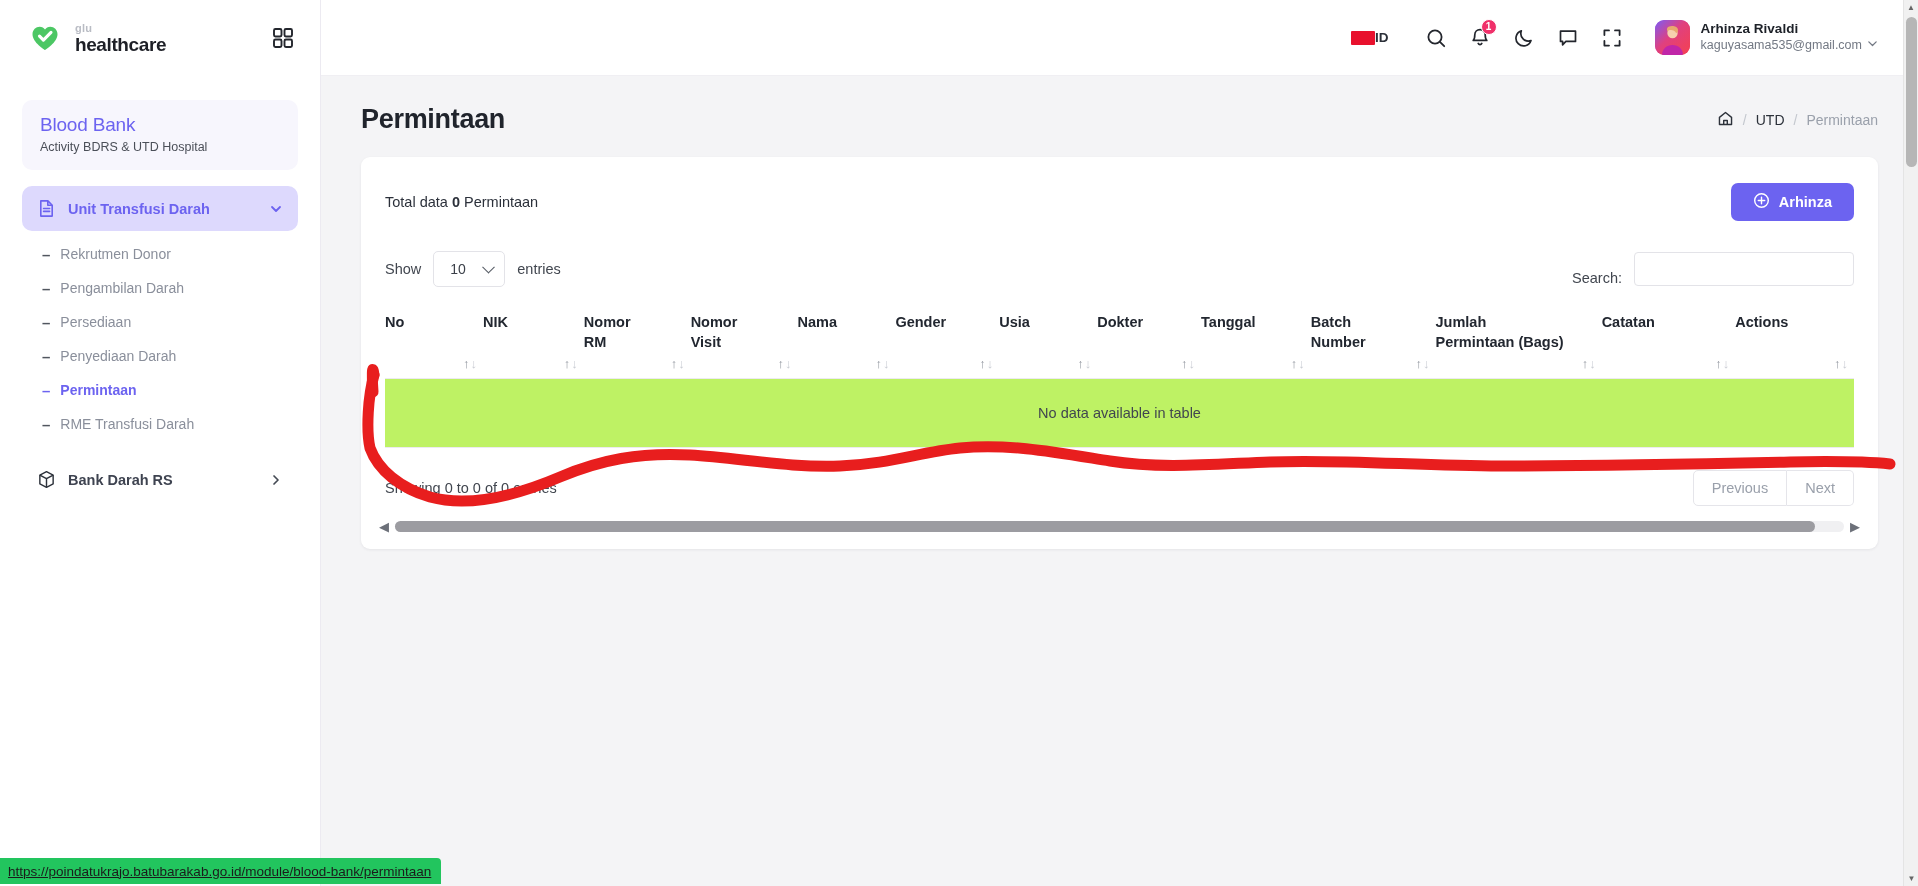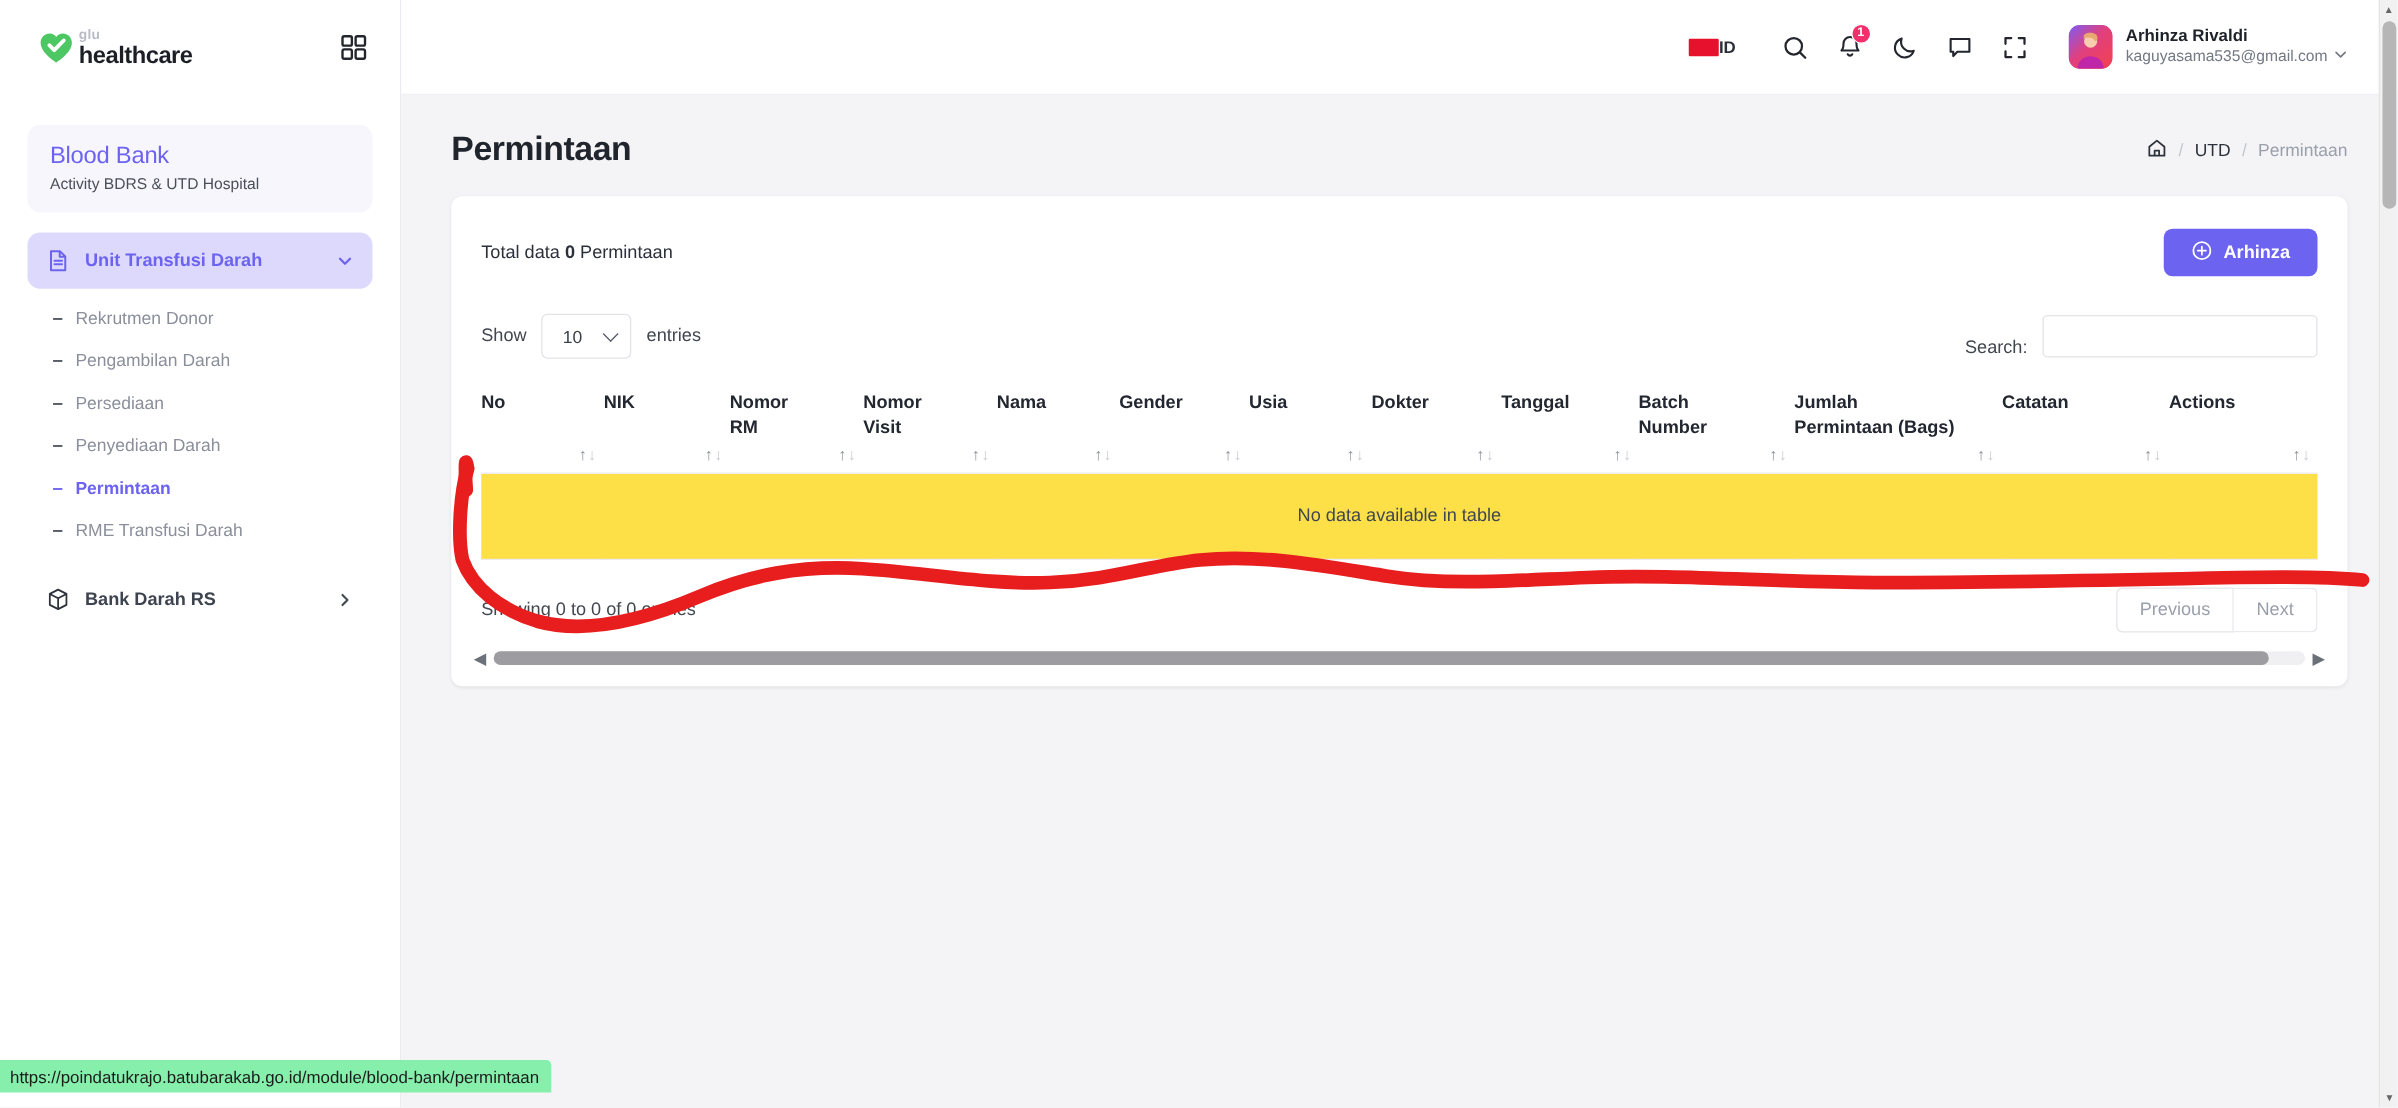--- a/index.html
+++ b/index.html
@@ -14,21 +14,21 @@
   
   .sidebar {
     width: 321px; height: 886px; background: #ffffff;
     border-right: 1px solid #eceaf1;
     display: flex; flex-direction: column; flex: 0 0 321px;
   }
   .brand-row {
     height: 76px; display: flex; align-items: center;
     padding: 0 24px 0 30px; justify-content: space-between;
   }
-  .brand { display: flex; align-items: center; gap: 3px; }
+  .brand { display: flex; align-items: center; gap: 15px; }
   .brand-logo { width: 30px; height: 30px; flex: 0 0 30px; }
   .brand-text { display: flex; flex-direction: column; line-height: 1; }
   .brand-sup { font-size: 11px; color: #b9bcc4; font-weight: 700; letter-spacing: .2px; margin-bottom: 1px;}
   .brand-name { font-size: 19px; font-weight: 700; color: #1d1f26; letter-spacing: -.4px; }
   .grid-btn { width: 26px; height: 26px; display:flex; align-items:center; justify-content:center; cursor:pointer;}
 
   .side-scroll { padding: 24px 22px 0 22px; }
   .section-card {
     background: #f7f6fd; border-radius: 10px; padding: 14px 18px 16px 18px;
   }
@@ -132,21 +132,21 @@
     position: relative; white-space: normal; line-height: 1.35;
   }
   .th-in { display:block; padding-right: 22px; }
   .sort-ic {
     position:absolute; right: 6px; bottom: 8px; display:flex; gap:1px; line-height:1;
     font-size: 13px; color:#c9ccd3;
   }
   .sort-ic .up { color:#8f949d; }
   table.dt tbody td {
     text-align:center; font-size: 14.5px; color: #41464f;
-    padding: 26px 10px; background:#fde047; border-bottom: 1px solid #eceaf0;
+    padding: 26px 10px; background:#bef264; border-bottom: 1px solid #eceaf0;
   }
 
   .dt-foot { display:flex; align-items:center; justify-content:space-between; padding: 22px 24px 10px 24px;}
   .dt-info { font-size: 14.5px; color: #41464f; }
   .pager { display:flex; }
   .pg-btn {
     border:1px solid #e5e5ea; background:#fff; color:#9aa0ab;
     font-size:14.5px; padding: 9px 18px; cursor:pointer;
     font-family:"Liberation Sans", sans-serif;
   }
@@ -161,24 +161,24 @@
   
   .page-scrollbar {
     position:absolute; right:0; top:0; width: 15px; height: 886px; background:#f1f1f1;
     border-left:1px solid #e4e4e4;
   }
   .ps-up, .ps-down { height:15px; display:flex; align-items:center; justify-content:center; color:#666; font-size:8px;}
   .ps-thumb { position:absolute; top:17px; left:2px; width:11px; height:150px; background:#b6b6b6; border-radius:6px; }
 
   
   .statusbar {
-    position:absolute; left:0; bottom:12px; height: 26px; max-width: 600px;
-    background:#86efac; color:#1b1b1b; font-size: 13.5px;
+    position:absolute; left:0; bottom:2px; height: 26px; max-width: 600px;
+    background:#22c55e; color:#1b1b1b; font-size: 13.5px;
     display:flex; align-items:center; padding: 0 10px 0 8px;
-    border-top-right-radius: 4px; white-space:nowrap;
+    border-top-right-radius: 4px; white-space:nowrap;text-decoration:underline;
   }
 
   
   .annot { position:absolute; left:0; top:0; width:1918px; height:886px; pointer-events:none; }
 </style>
 </head>
 <body>
 
 <div class="app">
 

